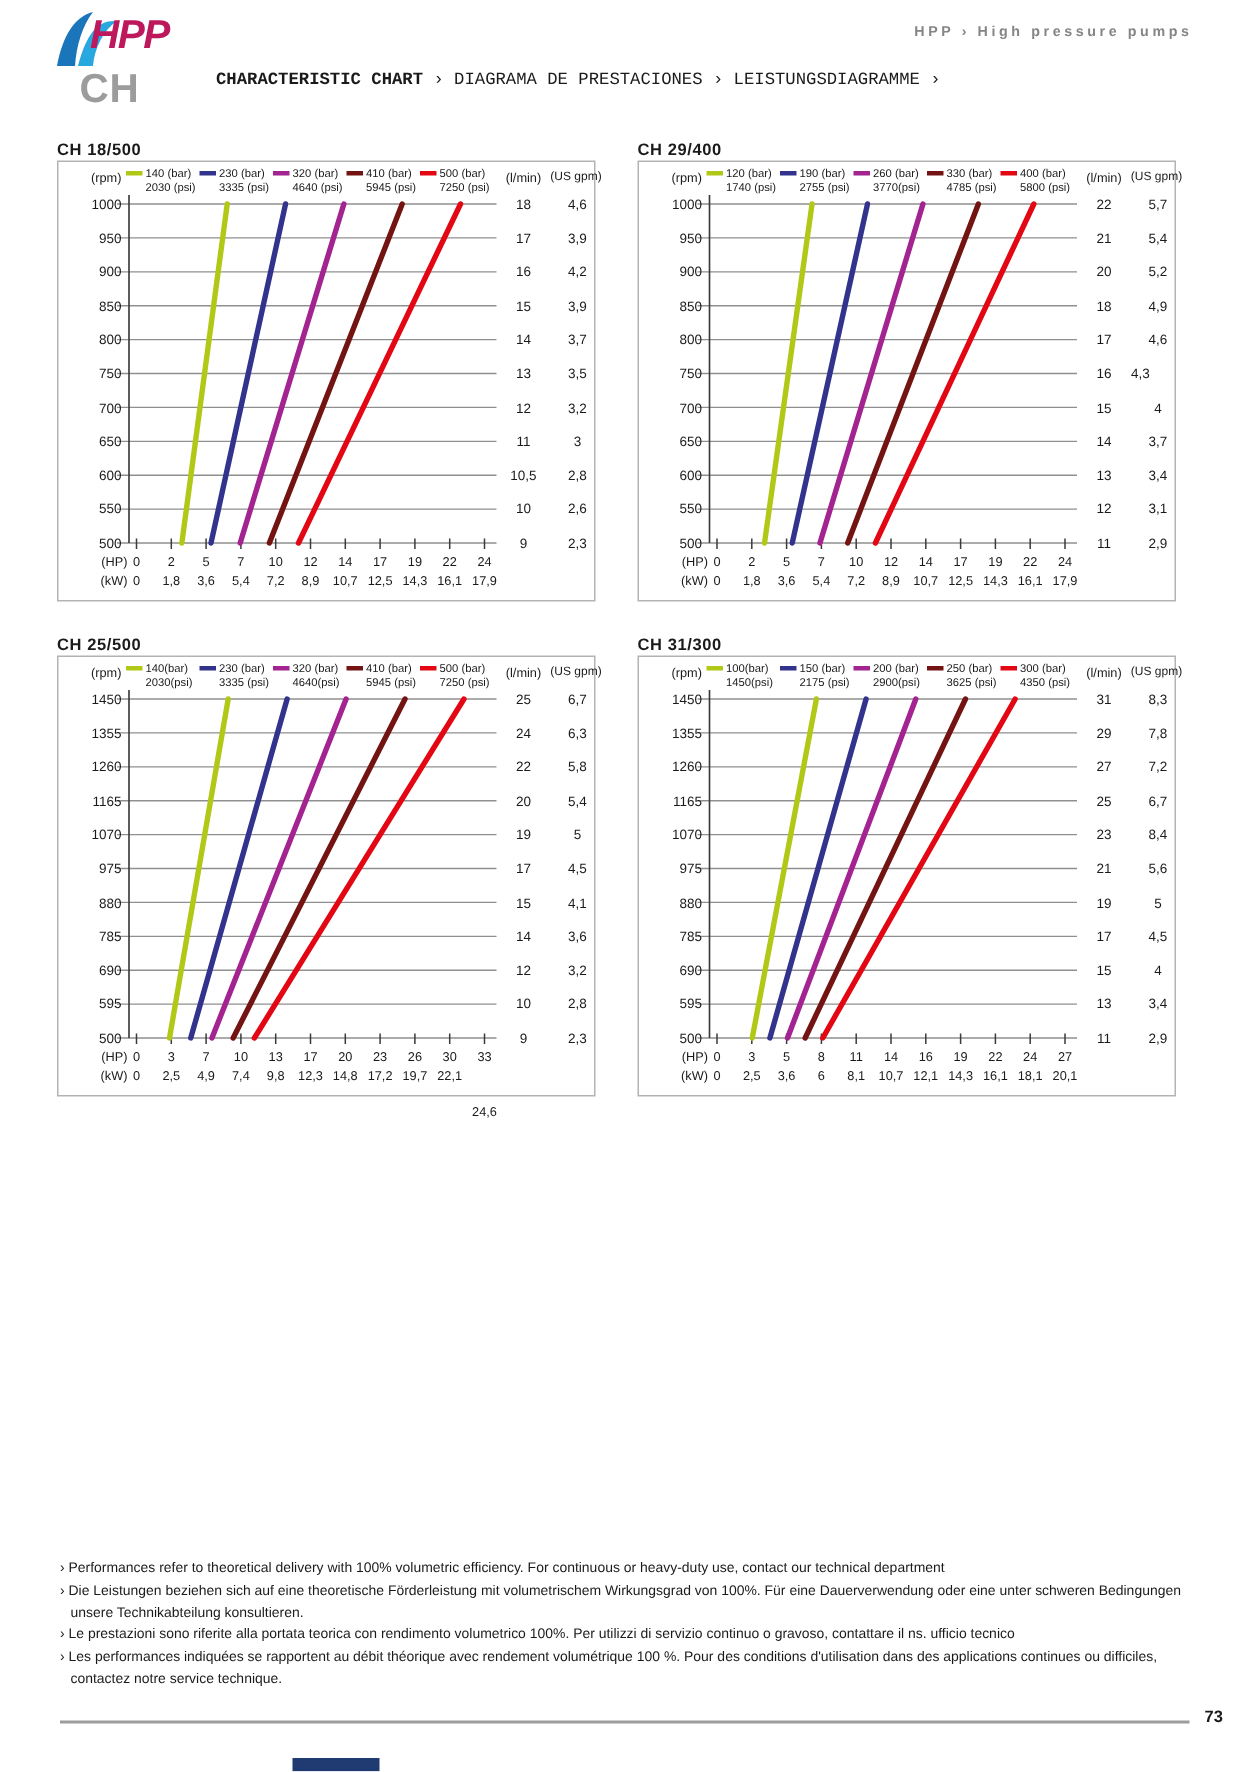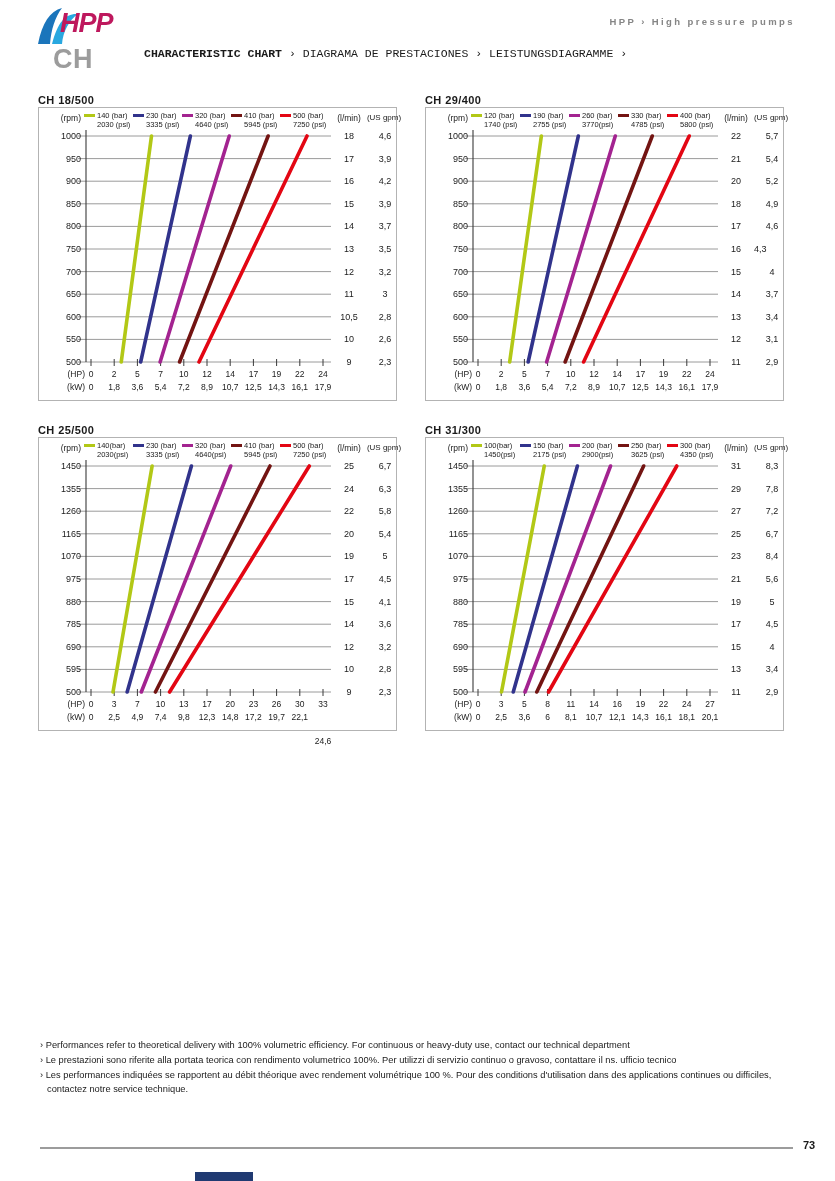--- a/index.html
+++ b/index.html
@@ -573,20 +573,21 @@
         <div class="cel" style="left: 177.2px; top: 274px; width: 28px; text-align: center; font-size: 8.5px;">12,1</div>
         <div class="cel" style="left: 200.4px; top: 274px; width: 28px; text-align: center; font-size: 8.5px;">14,3</div>
         <div class="cel" style="left: 223.6px; top: 274px; width: 28px; text-align: center; font-size: 8.5px;">16,1</div>
         <div class="cel" style="left: 246.8px; top: 274px; width: 28px; text-align: center; font-size: 8.5px;">18,1</div>
         <div class="cel" style="left: 270px; top: 274px; width: 28px; text-align: center; font-size: 8.5px;">20,1</div>
       </div>
   </section>
 
   <div class="footnotes">
     <div class="footnote">› Performances refer to theoretical delivery with 100% volumetric efficiency. For continuous or heavy-duty use, contact our technical department</div>
+    <div class="footnote">› Die Leistungen beziehen sich auf eine theoretische Förderleistung mit volumetrischem Wirkungsgrad von 100%.  Für eine Dauerverwendung oder eine unter schweren Bedingungen unsere Technikabteilung konsultieren.</div>
     <div class="footnote">› Le prestazioni sono riferite alla portata teorica con rendimento volumetrico 100%.  Per utilizzi di servizio continuo o gravoso, contattare il ns. ufficio tecnico</div>
     <div class="footnote">› Les performances indiquées se rapportent au débit théorique avec rendement volumétrique 100 %. Pour des conditions d'utilisation dans des applications continues ou difficiles, contactez notre service technique.</div>
   </div>
 
   <div class="footer-rule" style="background: rgb(156, 156, 156);"></div>
   <div class="page-number">73</div>
   <div class="accent-bar" style="background: rgb(32, 58, 114);"></div>
 
 </div>
 

